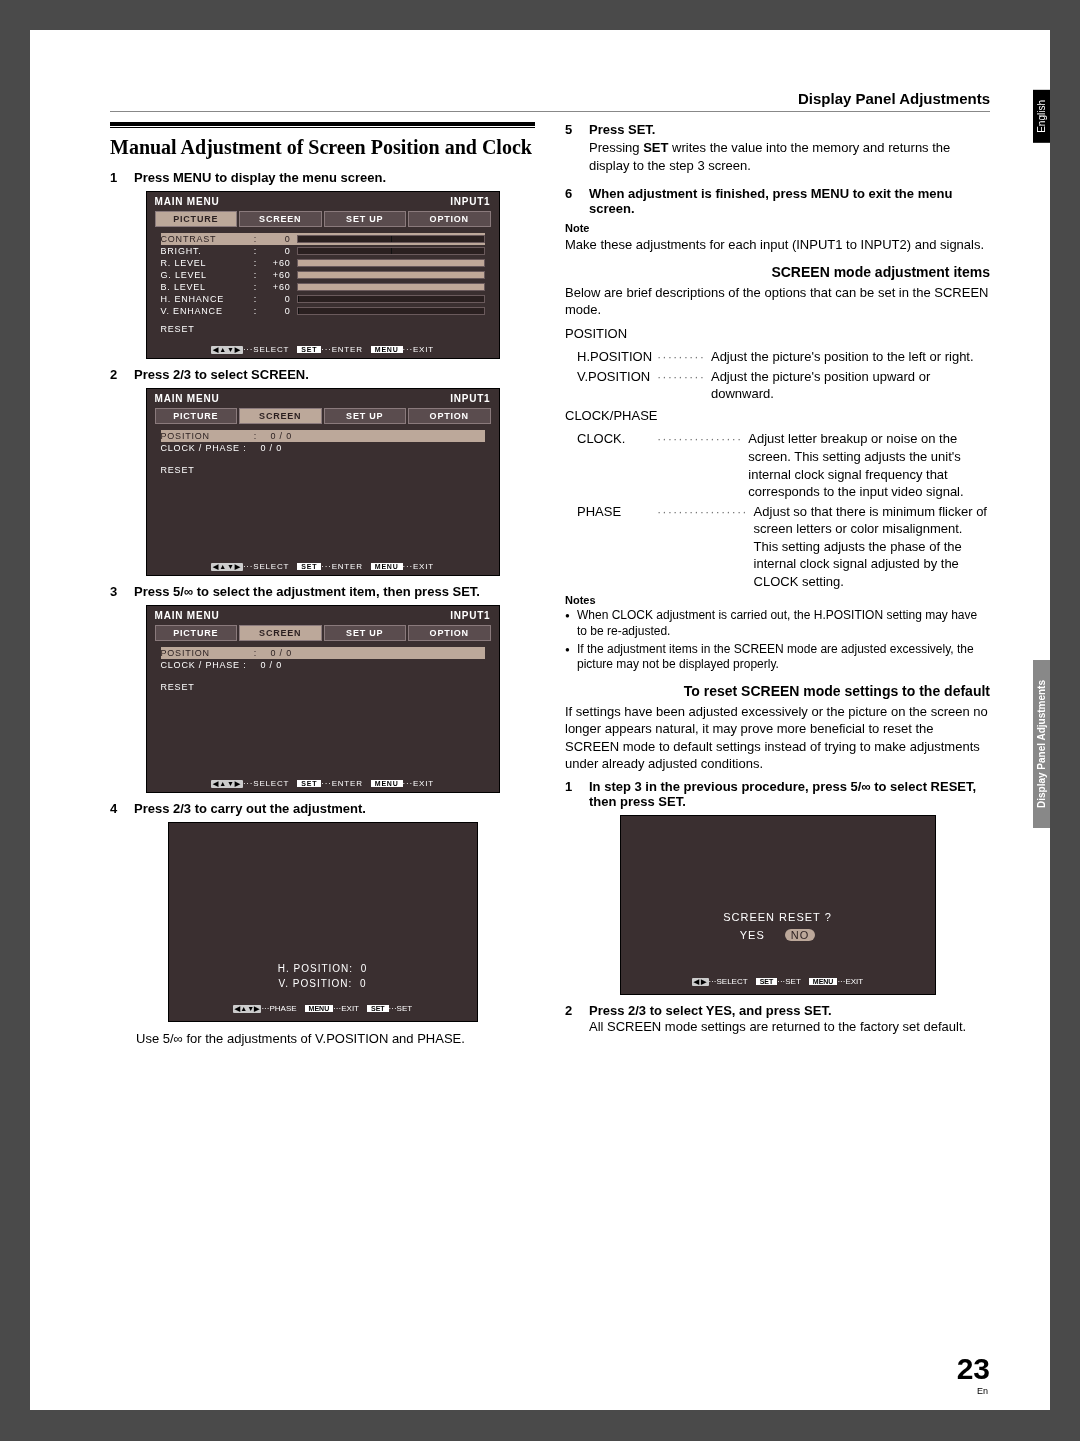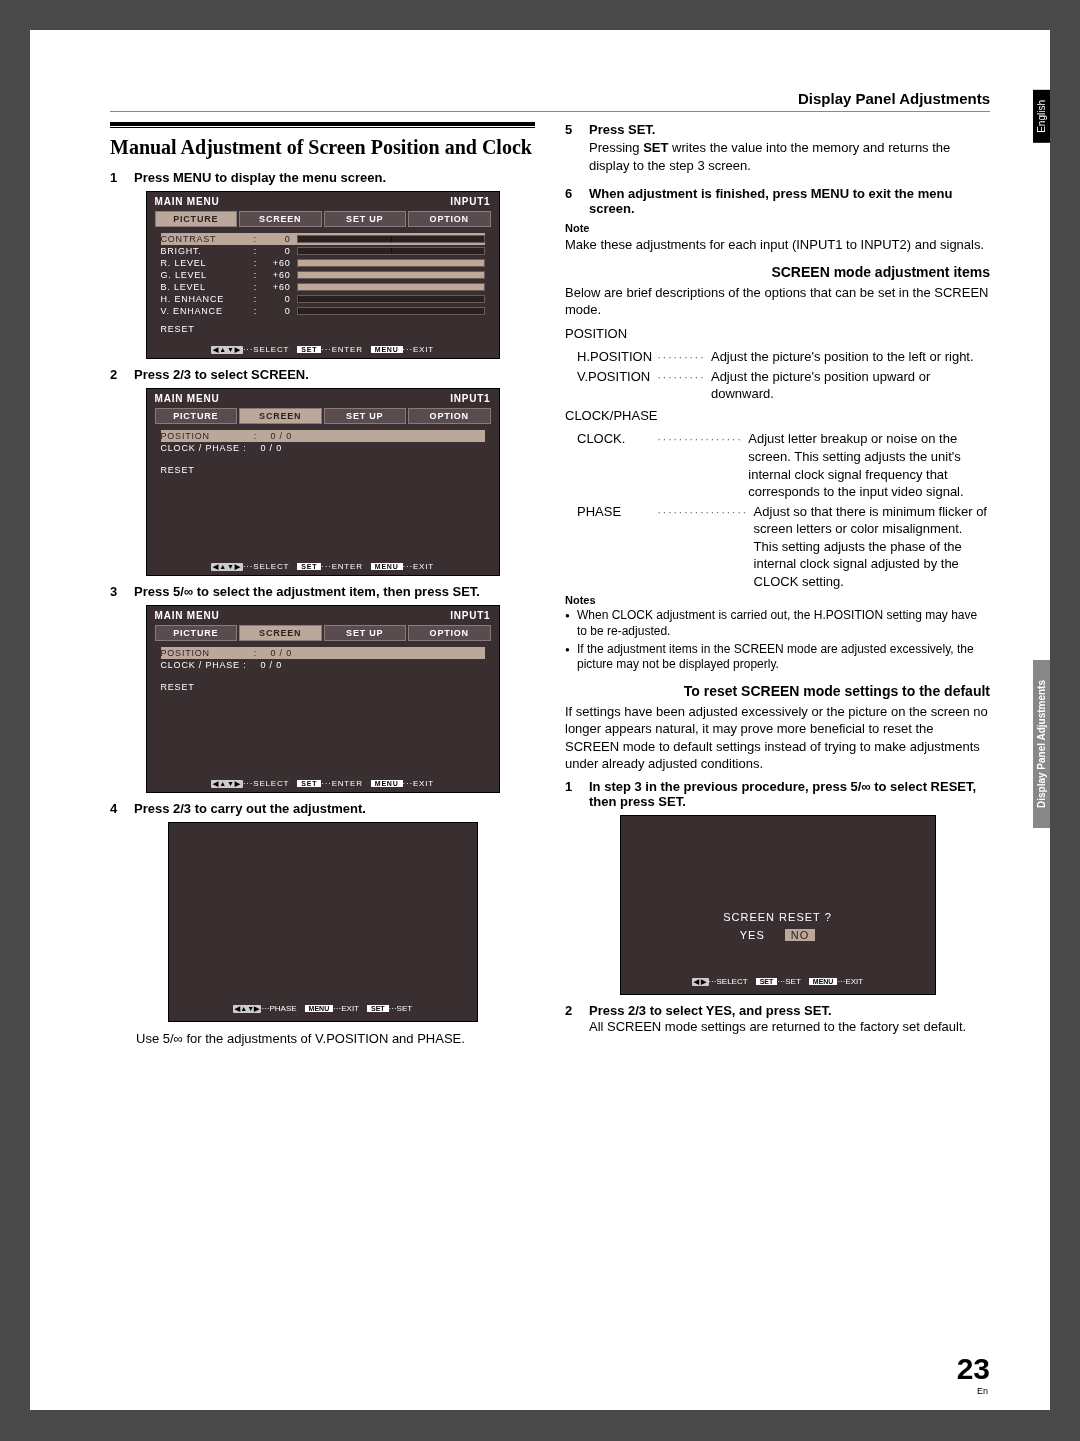--- a/index.html
+++ b/index.html
@@ -42,21 +42,21 @@
   .osd-slider-fill { position: absolute; height: 100%; background: #c0a898; }
   .osd-slider-mark { position: absolute; width: 1px; height: 100%; background: #111; left: 50%; }
   .osd-footer { display: flex; gap: 8px; justify-content: center; padding: 4px; font-size: 8px; }
   .osd-key { display: inline-block; background: #ccc; color: #000; padding: 0 2px; border-radius: 1px; font-size: 7px; font-weight: bold; }
   .osd-btn { display: inline-block; background: #fff; color: #000; padding: 0 4px; font-size: 7px; font-weight: bold; }
   .osd-plain { background: #3a2f30; border: 1px solid #000; width: 310px; height: 200px; margin: 6px auto 8px; position: relative; }
   .osd-plain-body { position: absolute; bottom: 30px; left: 0; right: 0; text-align: center; color: #fff; font-size: 10px; letter-spacing: 1px; line-height: 1.5; }
   .osd-reset { background: #3a2f30; border: 1px solid #000; width: 316px; height: 180px; margin: 6px auto 8px; position: relative; }
   .osd-reset-body { position: absolute; top: 95px; left: 0; right: 0; text-align: center; color: #fff; font-size: 11px; letter-spacing: 1px; }
   .osd-reset-body .row1 { margin-bottom: 6px; }
-  .no-box { display: inline-block; background: #bca89a; color: #2a1f20; padding: 0 6px; margin-left: 20px; }
+  .no-box { display: inline-block; background: #bca89a; color: #2a1f20; padding: 0 6px; margin-left: 20px; border-radius: 6px; }
   .page-num { position: absolute; bottom: 24px; right: 60px; font-size: 30px; font-weight: bold; }
   .page-num-sub { position: absolute; bottom: 14px; right: 62px; font-size: 9px; }
   .caption { font-size: 13px; text-align: left; padding-left: 26px; }
 </style>
 </head>
 <body>
 
 <div class="page">
 
   <div class="lang-tab">English</div>
@@ -229,20 +229,24 @@
           <span><span class="osd-btn">MENU</span>···<span>EXIT</span></span>
         </div>
       </div>
 
       <div class="step">
           <div class="step-num">4</div>
           <div class="step-body"><b>Press 2/3 to carry out the adjustment.</b></div>
         </div>
 
       <div class="osd-plain">
+        <div class="osd-plain-body">
+          <div><span>H. POSITION:</span>&nbsp;&nbsp;<span>0</span></div>
+          <div><span>V. POSITION:</span>&nbsp;&nbsp;<span>0</span></div>
+        </div>
         <div class="osd-footer" style="position:absolute;bottom:4px;left:0;right:0;color:#fff">
           <span><span class="osd-key">◀▲▼▶</span>···<span>PHASE</span></span>
           <span><span class="osd-btn">MENU</span>···<span>EXIT</span></span>
           <span><span class="osd-btn">SET</span>···<span>SET</span></span>
         </div>
       </div>
 
       <div class="caption body-text">Use 5/∞ for the adjustments of V.POSITION and PHASE.</div>
     </div>
 

